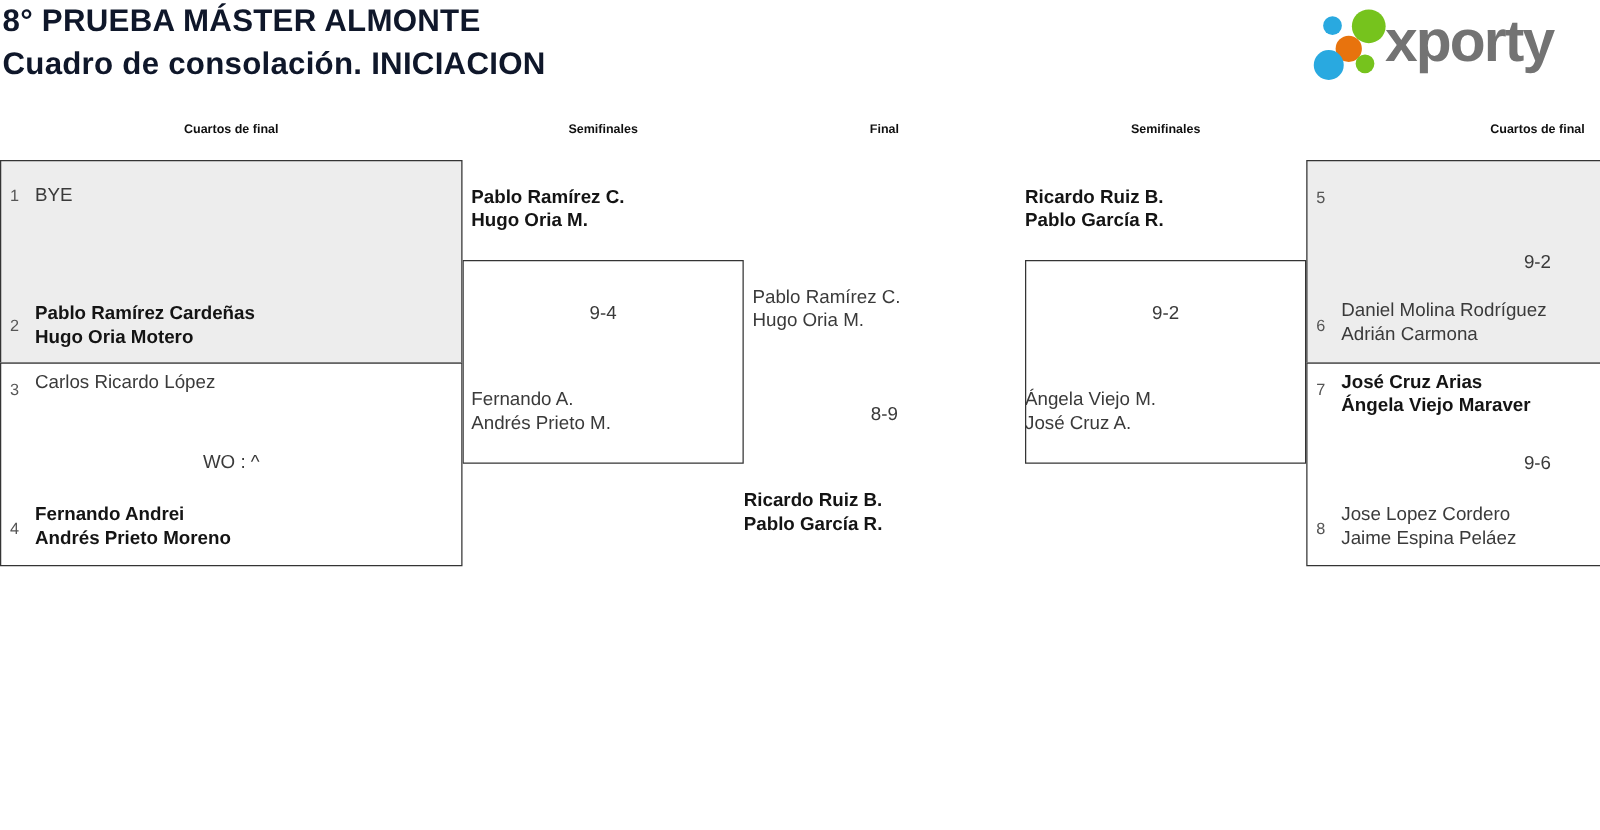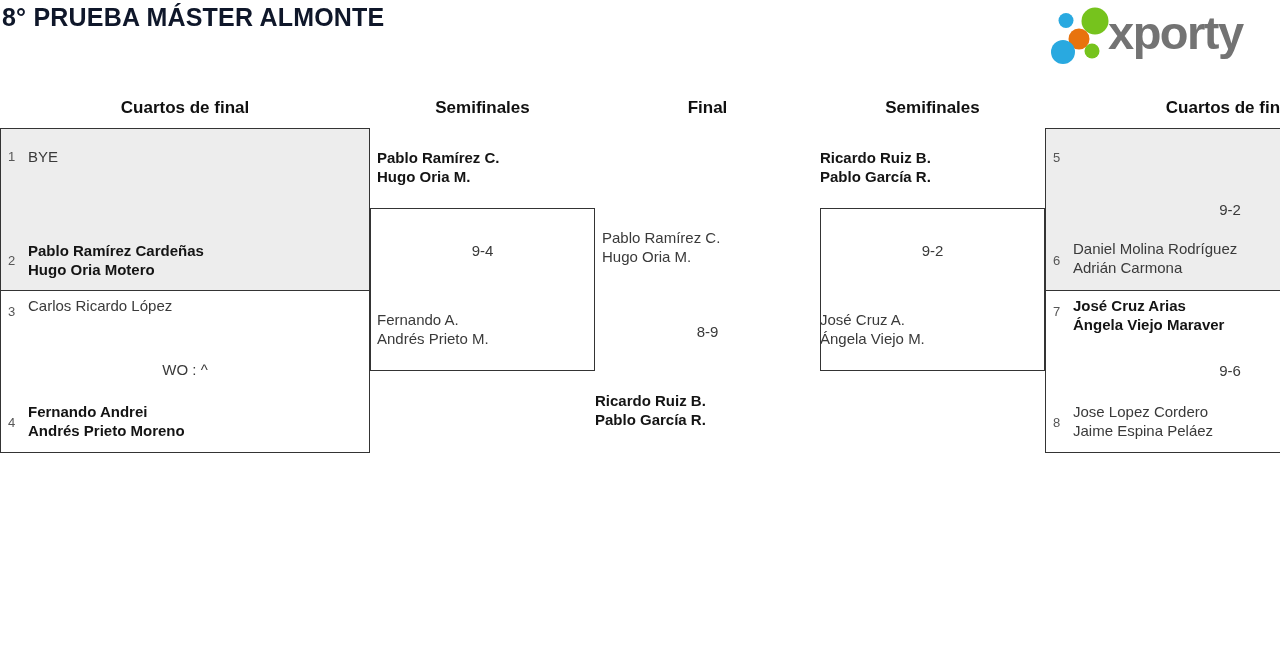--- a/index.html
+++ b/index.html
@@ -10,21 +10,21 @@
   .stage{position:relative;width:1280px;height:664px;overflow:hidden;background:#fff;}
 
   .title-line{position:absolute;left:2px;font-size:25px;font-weight:600;color:#0f172a;white-space:nowrap;letter-spacing:.2px;}
   .title-1{top:3px;}
   .title-2{top:37px;}
 
   .logo{position:absolute;left:1046px;top:3px;width:230px;height:66px;}
   .logo-dots{position:absolute;left:2px;top:2px;}
   .logo-word{position:absolute;left:62px;top:6px;font-size:47px;font-weight:bold;letter-spacing:-1.5px;color:#737373;line-height:1;}
 
-  .round-header{position:absolute;top:98px;font-size:17px;font-weight:bold;color:#101010;text-align:center;white-space:nowrap;}
+  .round-header{position:absolute;top:98px;font-size:10px;font-weight:bold;color:#101010;text-align:center;white-space:nowrap;}
   .rh-qf-left{left:0;width:370px;}
   .rh-sf-left{left:370px;width:225px;}
   .rh-final{left:595px;width:225px;}
   .rh-sf-right{left:820px;width:225px;}
   .rh-qf-right{left:1045px;width:370px;}
 
   .box{position:absolute;border:1px solid #343434;background:#fff;box-sizing:border-box;}
   .box.gray{background:#ededed;}
 
   .team{position:absolute;font-size:15px;line-height:19px;color:#3a3a3a;white-space:nowrap;}
@@ -32,20 +32,21 @@
   .team.align-right{}
   .seed{position:absolute;font-size:13px;line-height:15px;color:#565656;}
   .score{position:absolute;font-size:15px;line-height:15px;color:#3a3a3a;text-align:center;white-space:nowrap;}
 </style>
 </head>
 <body>
 
 <div class="stage">
 
   <div class="title-line title-1">8° PRUEBA MÁSTER ALMONTE</div>
+  <div class="title-line title-2">Cuadro de consolación. INICIACION</div>
 
   <div class="logo">
     <svg class="logo-dots" width="62" height="62" viewBox="0 0 62 62">
       <circle cx="18" cy="15.5" r="7.5" fill="#29a9e0"></circle>
       <circle cx="47" cy="16" r="13.5" fill="#76c31d"></circle>
       <circle cx="31" cy="34" r="10.5" fill="#e8730d"></circle>
       <circle cx="15" cy="47" r="12" fill="#29a9e0"></circle>
       <circle cx="44" cy="46" r="7.5" fill="#76c31d"></circle>
     </svg>
     <div class="logo-word">xporty</div>
@@ -105,22 +106,22 @@
     <div>Ricardo Ruiz B.</div>
       <div>Pablo García R.</div>
   </div>
 
   <div class="team winner align-right" style="left:820px;top:148px;width:218px;">
     <div>Ricardo Ruiz B.</div>
       <div>Pablo García R.</div>
   </div>
   <div class="score" style="left:820px;top:243px;width:225px;">9-2</div>
   <div class="team align-right" style="left:820px;top:310px;width:218px;">
-    <div>José Cruz A.</div>
-      <div>Ángela Viejo M.</div>
+    <div>Ángela Viejo M.</div>
+      <div>José Cruz A.</div>
   </div>
 
   <div class="seed" style="left:1053px;top:150px;">5</div>
   <div class="score" style="left:1045px;top:202px;width:370px;">9-2</div>
   <div class="seed" style="left:1053px;top:253px;">6</div>
   <div class="team" style="left:1073px;top:239px;">
     <div>Daniel Molina Rodríguez</div>
       <div>Adrián Carmona</div>
   </div>
 

